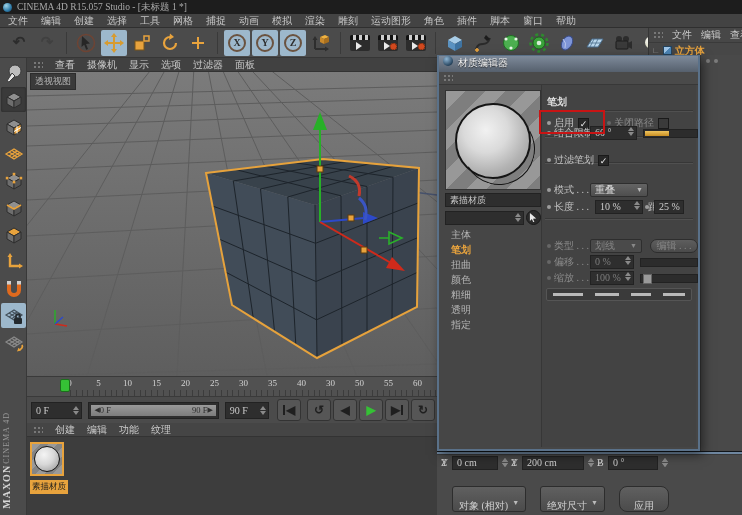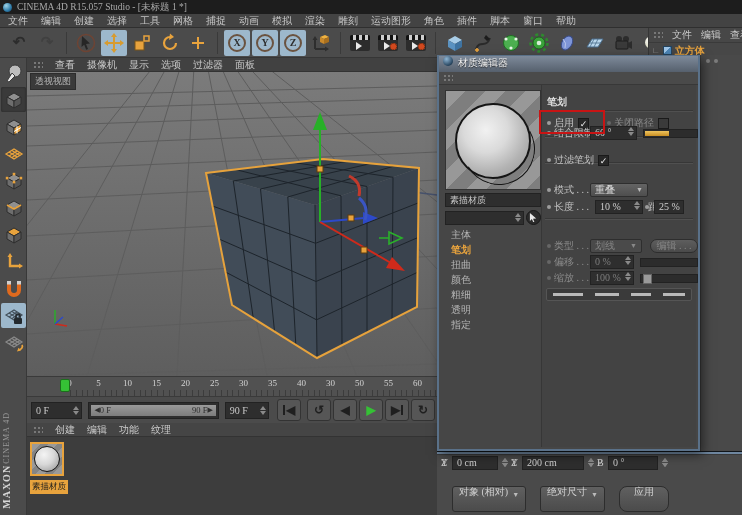--- a/index.html
+++ b/index.html
@@ -112,21 +112,21 @@
 .annot{position:absolute;border:2px solid var(--annotation-red,#c81414);z-index:9;pointer-events:none}
 .patprev{position:absolute;left:4px;right:4px;height:13px;border:1px solid #555;border-radius:2px;background:#3a3a3a;display:flex;align-items:center;gap:12px;padding:0 6px}
 .patprev i{height:3px;background:#b9b9b9;display:block}
 
 .blueline{position:absolute;left:437px;top:451px;width:305px;height:4px;background:linear-gradient(180deg,#10151a 0 1px,#6f87a0 1px 3px,#3a3a3a 3px)}
 .coords{position:absolute;left:437px;top:455px;width:305px;height:60px;background:#4a4a4a}
 .crow{position:absolute;left:0;height:15px;display:flex;align-items:center;gap:3px;padding-left:4px}
 .clab{width:8px;color:#c9c9c9}
 .cfield{background:#2e2e2e;border:1px solid #222;height:14px;display:flex;align-items:center;padding:0 4px;color:#cfcfcf}
 .cbtnrow{position:absolute;left:0;top:36px;height:16px;display:flex;align-items:center;gap:14px;padding-left:15px}
-.cbtn{background:linear-gradient(180deg,#606060,#4b4b4b);border:1px solid #2d2d2d;border-radius:3px;height:15px;display:flex;align-items:flex-end;gap:4px;padding:12px 6px;color:#d0d0d0}
+.cbtn{background:linear-gradient(180deg,#606060,#4b4b4b);border:1px solid #2d2d2d;border-radius:3px;height:15px;display:flex;align-items:flex-start;gap:4px;padding:12px 6px;color:#d0d0d0}
 .cbtn .arr{font-size:7px;color:#bbb}
 .apply{border-radius:8px;justify-content:center;min-width:50px}
 .smalltxt{font-size:9px}
 </style>
 </head>
 <body>
 
 <div id="app">
 
   <div class="titlebar">

